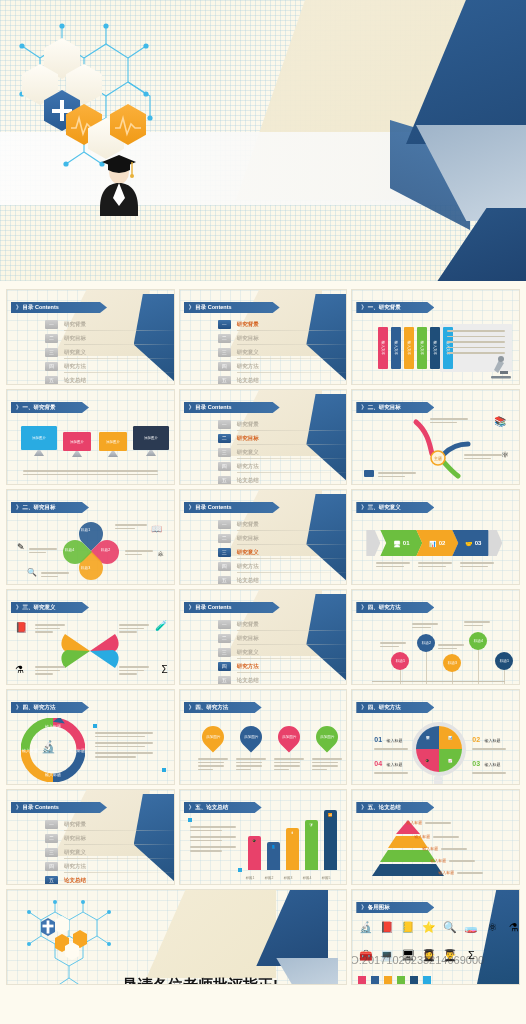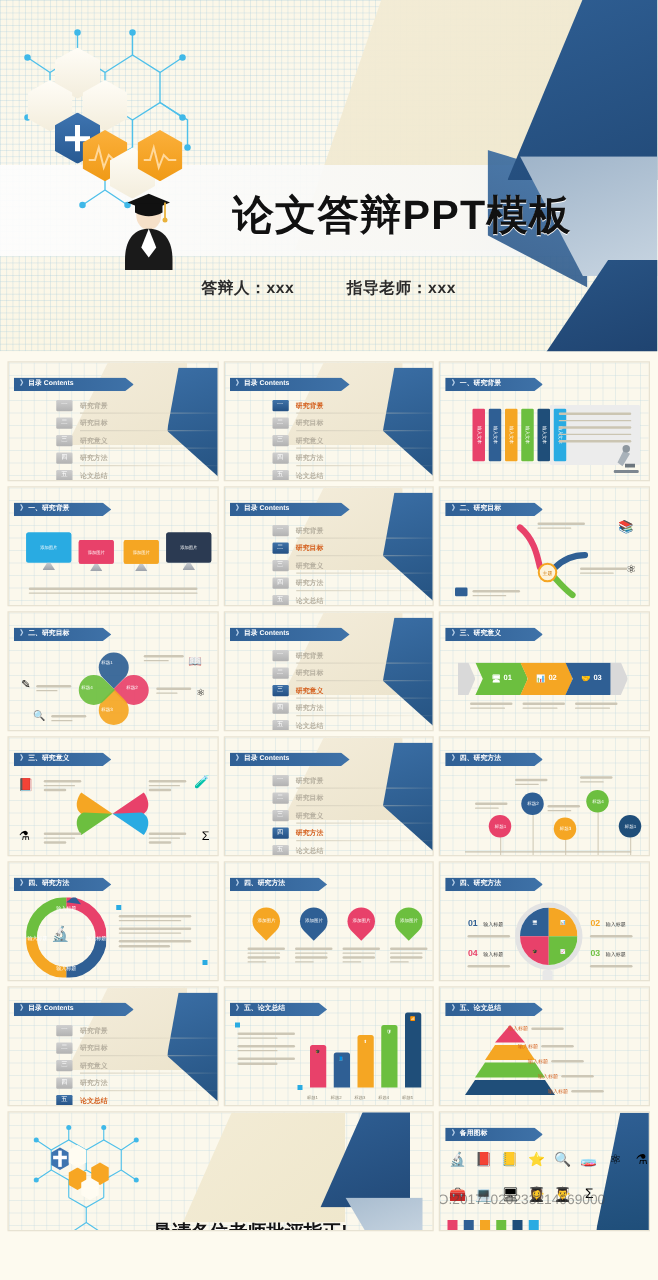--- a/index.html
+++ b/index.html
@@ -269,26 +269,20 @@
   <svg class="grad-person" viewBox="0 0 46 68">
     <ellipse cx="23" cy="24" rx="10" ry="12" fill="#f6e0c8"></ellipse>
     <path d="M6 14 L23 7 L40 14 L23 21 Z" fill="#111"></path>
     <path d="M12 15 L12 22 Q23 28 34 22 L34 15 Z" fill="#111"></path>
     <path d="M36 14 L36 27" stroke="#e8b13a" stroke-width="1.4" fill="none"></path>
     <circle cx="36" cy="28" r="2" fill="#e8b13a"></circle>
     <path d="M23 35 C11 35 4 44 4 60 L4 68 L42 68 L42 60 C42 44 35 35 23 35 Z" fill="#1a1a1a"></path>
     <path d="M23 35 L17 50 L23 58 L29 50 Z" fill="#fff"></path>
   </svg>
 
-  <h1>论文答辩PPT模板</h1>
-  <div class="subline">
-    <span>答辩人：xxx</span>
-    <span class="sp"></span>
-    <span>指导老师：xxx</span>
-  </div>
 </div>
 
 <div id="grid">
 
   <div class="slide">
     <div class="grid-bg"></div>
     <div class="toc-wedge-cream"></div>
     <div class="toc-wedge-blue"></div>
     <div class="ribbon wide">
       <span class="chev">》</span><span>目录 Contents</span>

